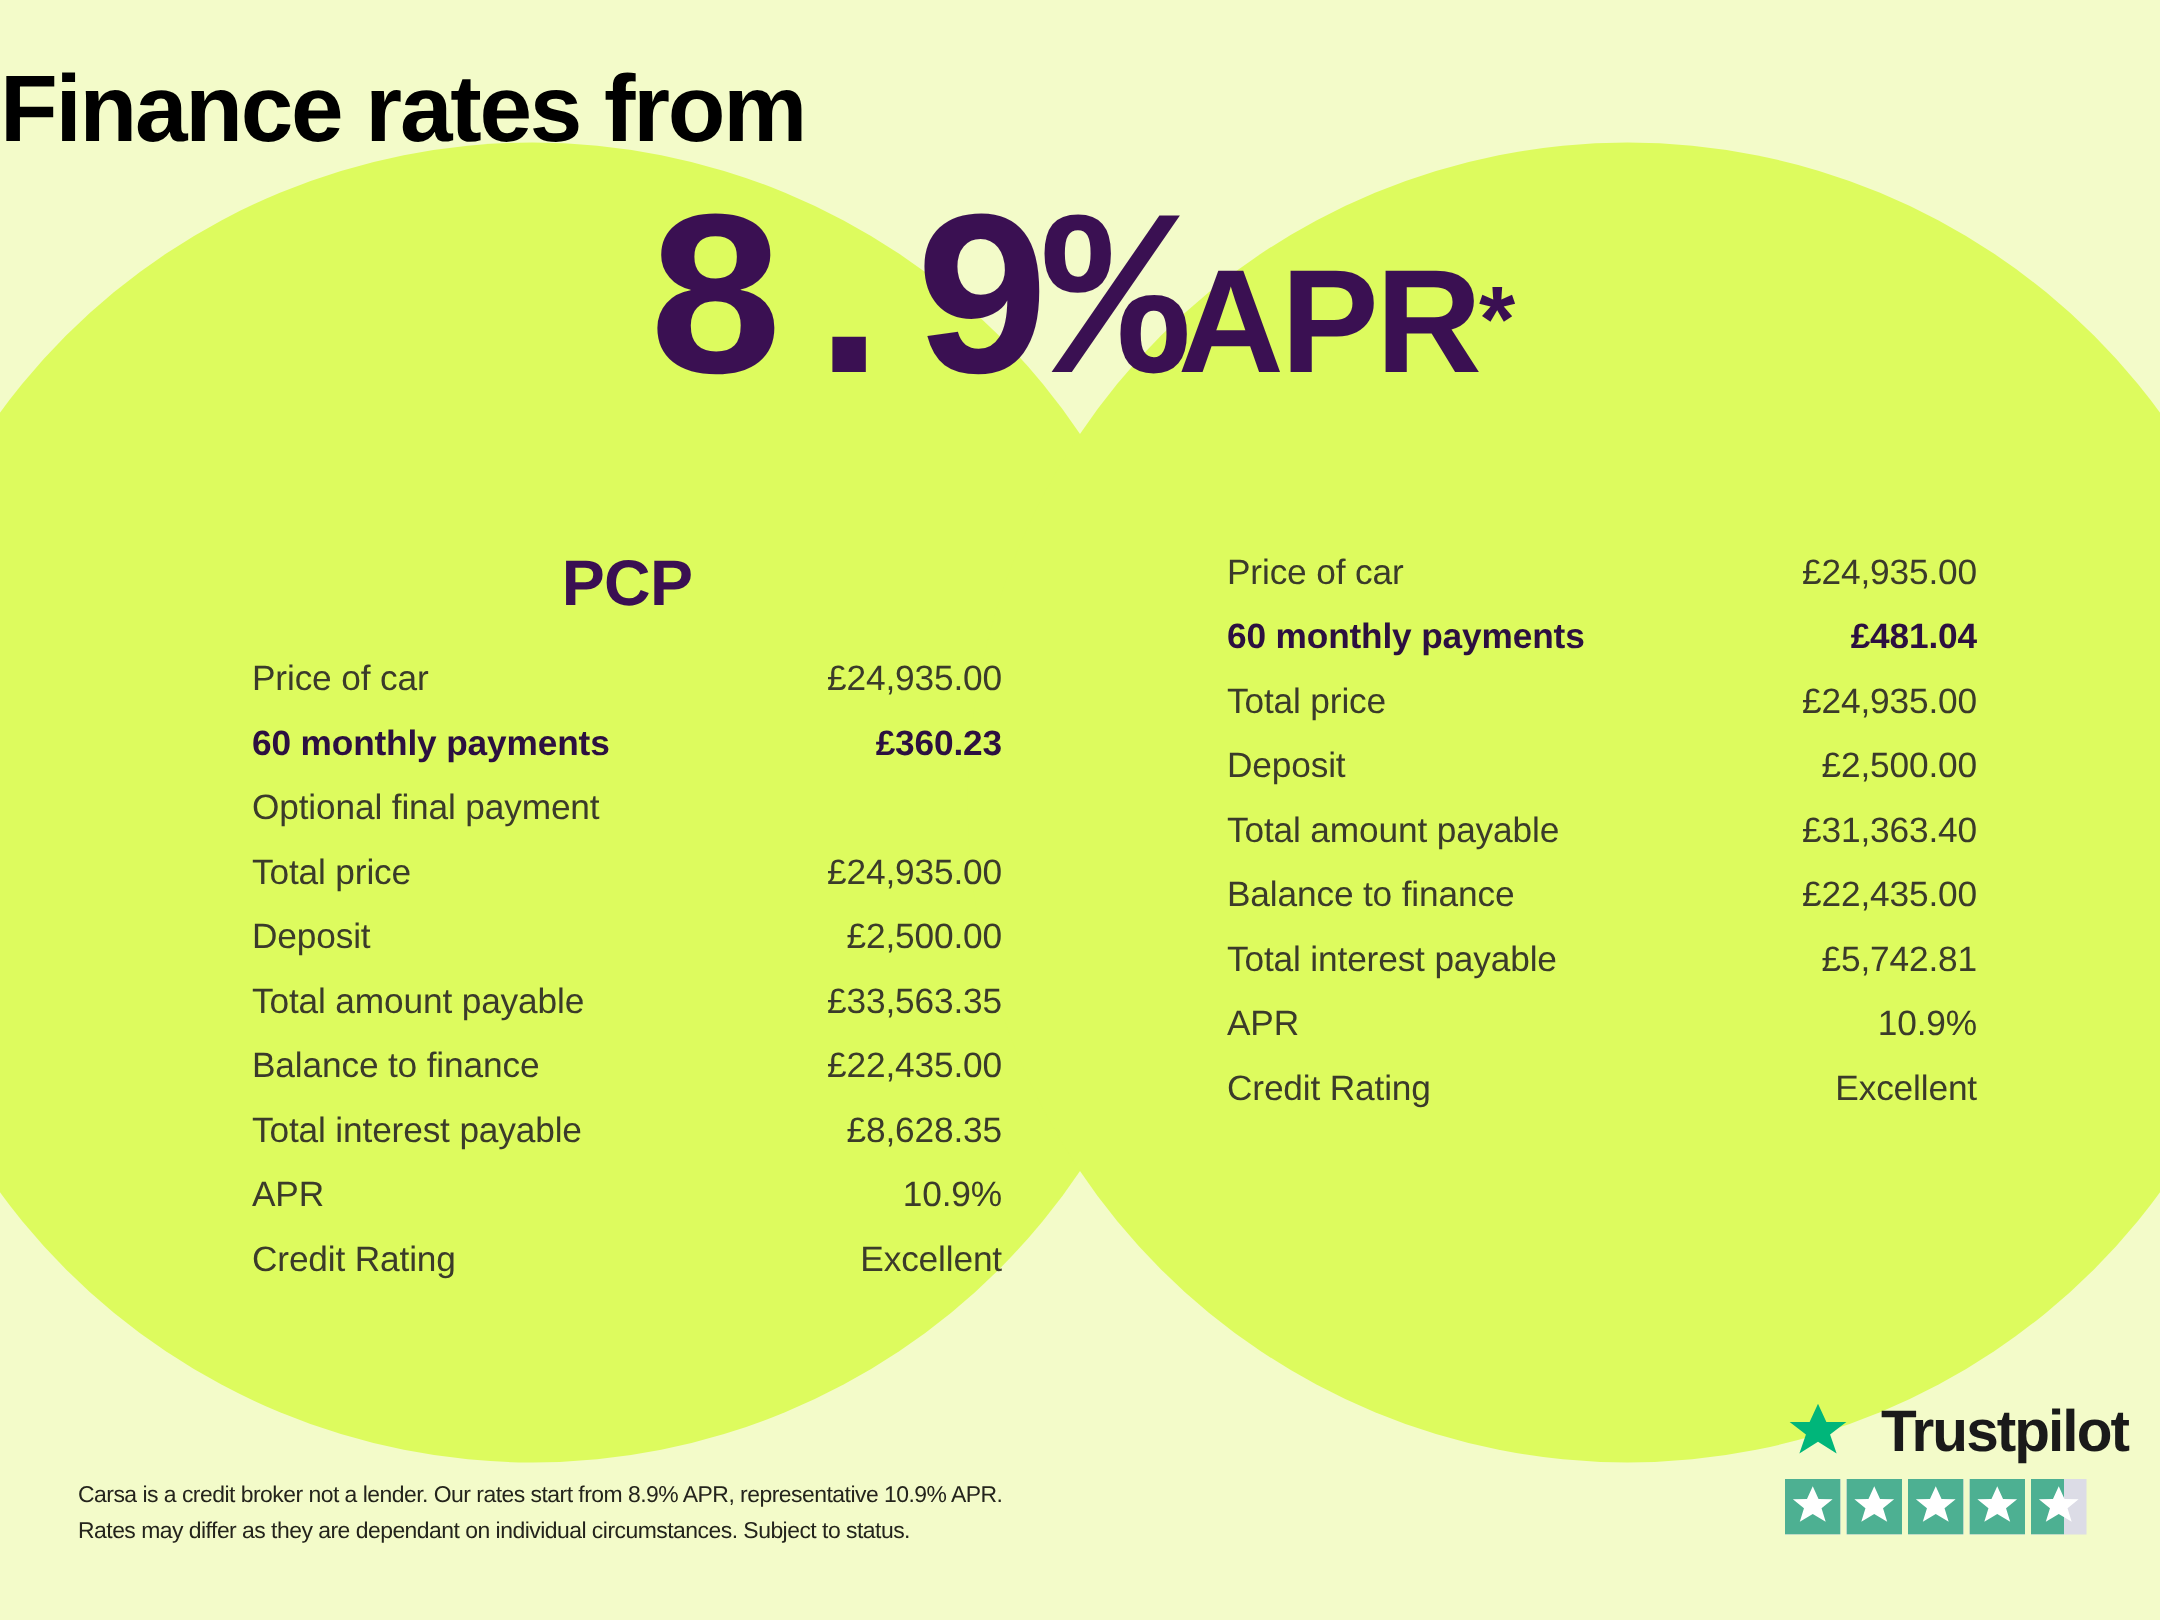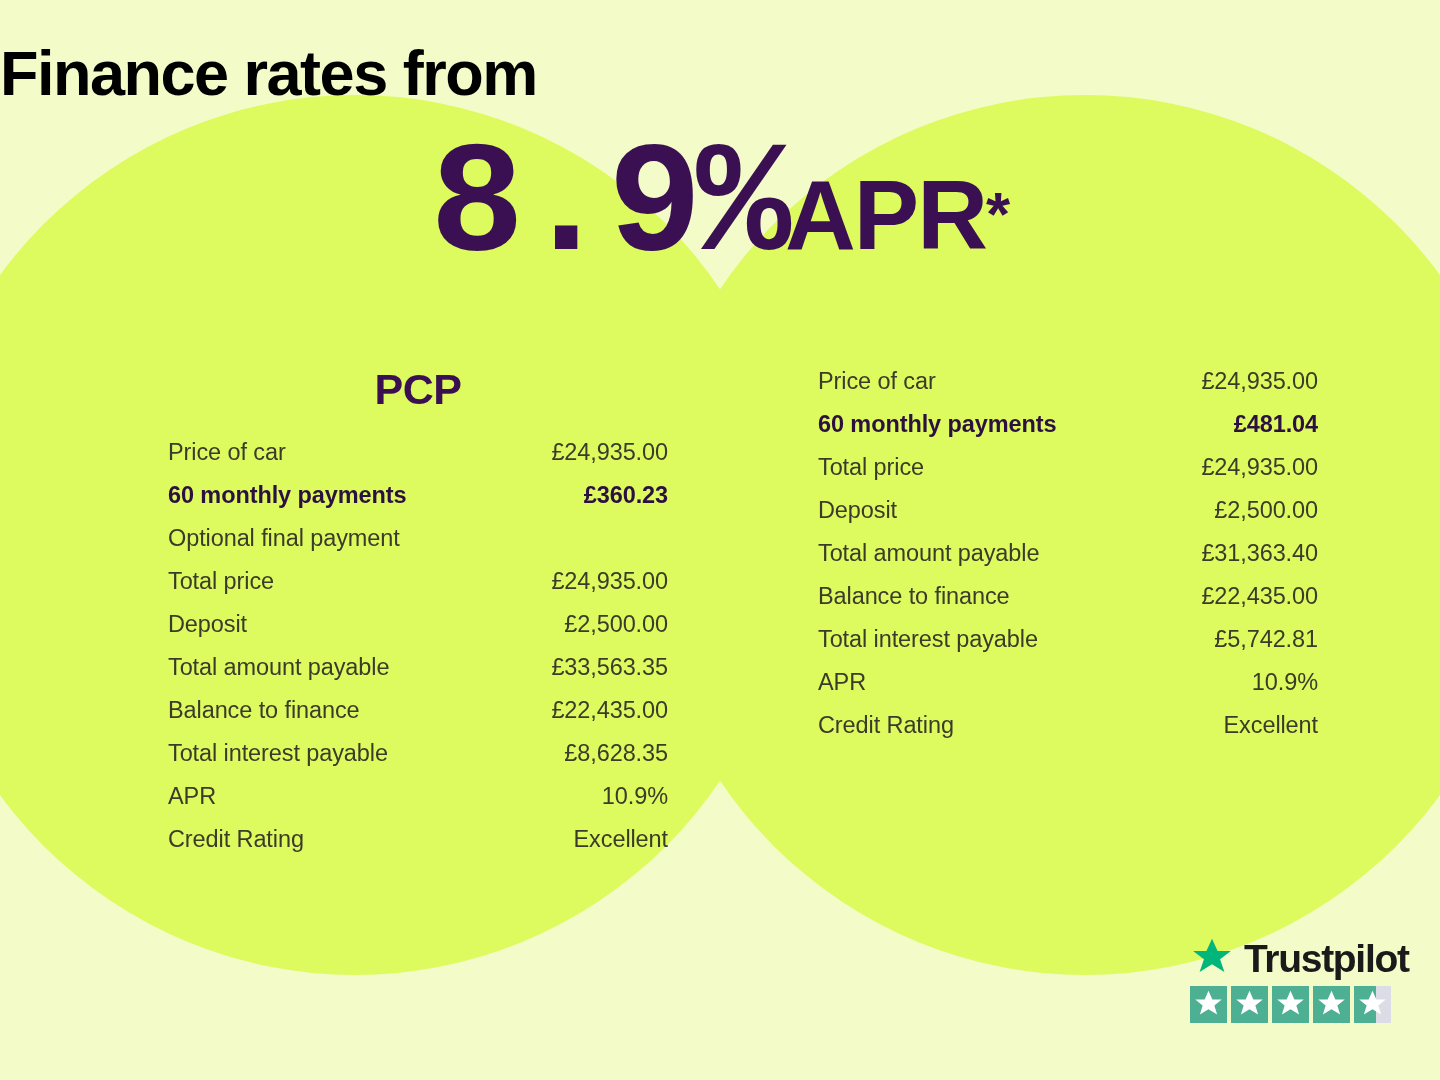--- a/index.html
+++ b/index.html
@@ -123,22 +123,22 @@
 
   
   .trustpilot {
     position:absolute;
     left:1190px;
     top:930px;
     width:208px;
   }
   .tp-head {
     display:flex;
-    align-items:flex-end;
-    gap:10px;
+    align-items:center;
+    gap:20px;
     height:48px;
   }
   .tp-head svg { display:block; }
   .tp-word {
     font-size:39px;
     font-weight:bold;
     color:#1a1a1a;
     letter-spacing:-1.3px;
     line-height:1;
   }
@@ -259,20 +259,24 @@
           <span class="label">APR</span>
           <span class="value">10.9%</span>
         </div>
         <div class="row">
           <span class="label">Credit Rating</span>
           <span class="value">Excellent</span>
         </div>
       </div>
   </div>
 
+  <div class="disclaimer">
+    <div>Carsa is a credit broker not a lender. Our rates start from 8.9% APR, representative 10.9% APR.</div>
+    <div>Rates may differ as they are dependant on individual circumstances. Subject to status.</div>
+  </div>
 
   <div class="trustpilot">
     <div class="tp-head">
       <span>
         <svg width="44" height="42" viewBox="0 0 24 24" aria-hidden="true">
           <polygon fill="#00b67a" points="12,1.6 15.2,8.6 22.8,8.6 16.6,13.3 19.1,20.6 12,16.1 4.9,20.6 7.4,13.3 1.2,8.6 8.8,8.6"></polygon>
         </svg>
       </span>
       <span class="tp-word">Trustpilot</span>
     </div>

